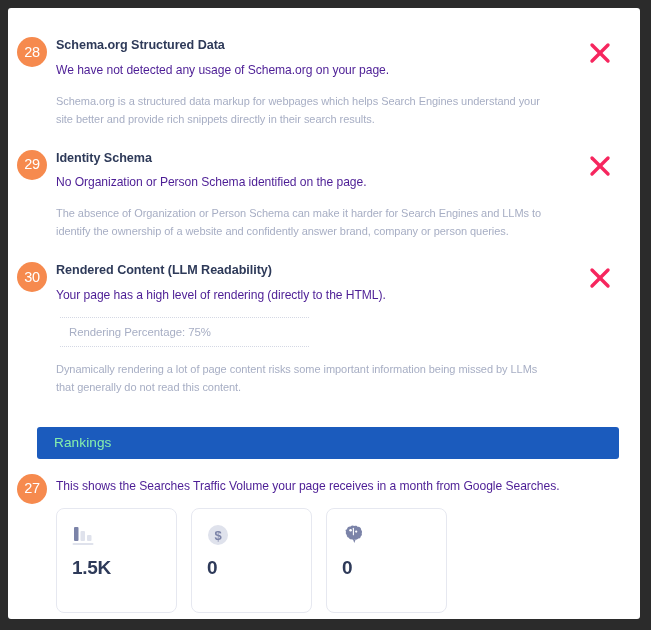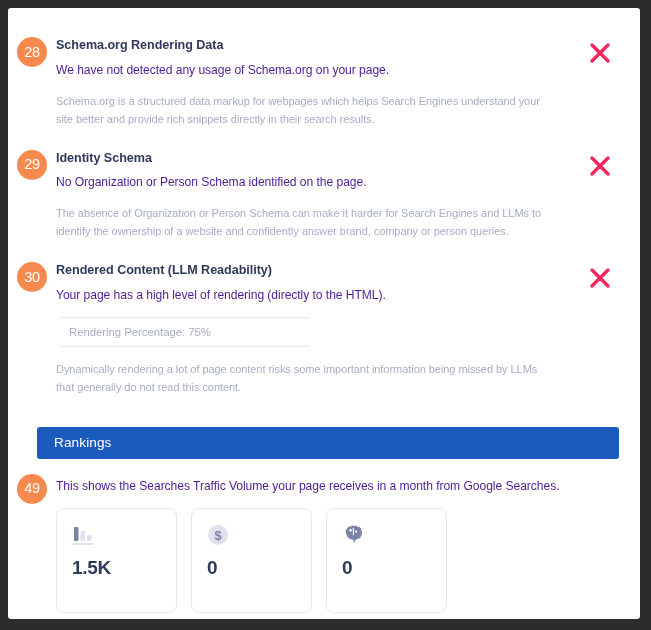--- a/index.html
+++ b/index.html
@@ -104,21 +104,21 @@
   .section-bar {
     margin: 0 21px 0 29px;
     height: 32px;
     background: #1b5bbd;
     border-radius: 3px;
     display: flex;
     align-items: center;
     padding-left: 17px;
   }
   .section-bar-label {
-    color: #ffffff;
+    color: #86efac;
     font-size: 13.6px;
     font-weight: 500;
     letter-spacing: 0.1px;
   }
 
   
   .cards {
     display: flex;
     gap: 14px;
     margin-top: 13px;
@@ -146,21 +146,21 @@
   }
 </style>
 </head>
 <body>
 
 <div id="frame">
   <div id="panel">
 
     <div class="item" style="margin-top:30px;">
       <div class="badge" style="top:-1px;">28</div>
-      <div class="item-title">Schema.org Rendering Data</div>
+      <div class="item-title">Schema.org Structured Data</div>
       <div class="item-sub">We have not detected any usage of Schema.org on your page.</div>
       <div class="item-body">Schema.org is a structured data markup for webpages which helps Search Engines understand your site better and provide rich snippets directly in their search results.</div>
       <div class="status-x" style="top:3px;">
         <svg width="24" height="24" viewBox="0 0 24 24">
           <line x1="4" y1="4" x2="20" y2="20" stroke="#f6265e" stroke-width="3.4" stroke-linecap="round"></line>
           <line x1="20" y1="4" x2="4" y2="20" stroke="#f6265e" stroke-width="3.4" stroke-linecap="round"></line>
         </svg>
       </div>
     </div>
 
@@ -189,21 +189,21 @@
           <line x1="20" y1="4" x2="4" y2="20" stroke="#f6265e" stroke-width="3.4" stroke-linecap="round"></line>
         </svg>
       </div>
     </div>
 
     <div class="section-bar" style="margin-top:30px;">
       <span class="section-bar-label">Rankings</span>
     </div>
 
     <div class="item" style="margin-top:18px;">
-      <div class="badge" style="top:-3px;">49</div>
+      <div class="badge" style="top:-3px;">27</div>
       <div class="item-sub">This shows the Searches Traffic Volume your page receives in a month from Google Searches.</div>
     </div>
 
     <div class="cards">
 
       <div class="card">
         <div class="card-icon">
           <svg width="26" height="24" viewBox="0 0 26 24">
             <rect x="2" y="3" width="4.5" height="14" rx="1" fill="#7b83a8"></rect>
             <rect x="8.5" y="7" width="4.5" height="10" rx="1" fill="#dfe2ec"></rect>

